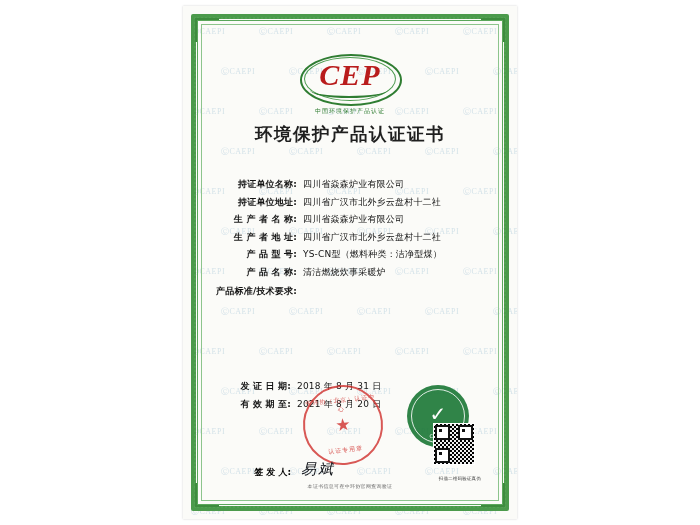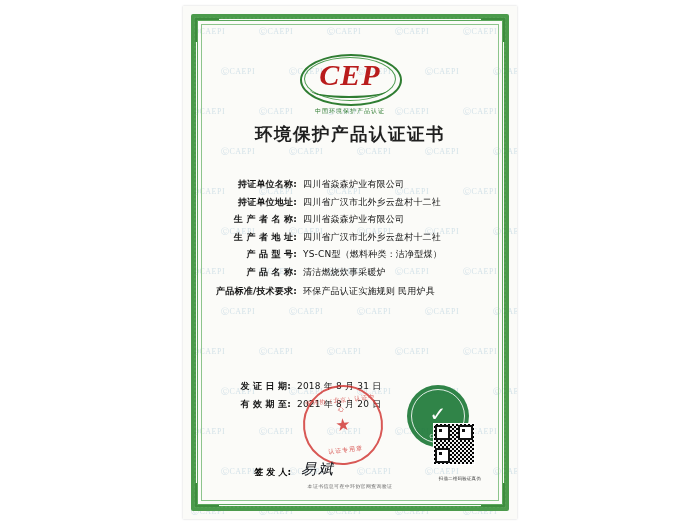--- a/index.html
+++ b/index.html
@@ -506,21 +506,20 @@
         <div class="row">
           <div class="lbl">产 品 型 号:</div>
           <div class="val">YS-CN型（燃料种类：洁净型煤）</div>
         </div>
         <div class="row tall">
           <div class="lbl">产 品 名 称:</div>
           <div class="val">清洁燃烧炊事采暖炉</div>
         </div>
         <div class="row">
           <div class="lbl">产品标准/技术要求:</div>
-          <div class="val">环保产品认证实施规则 民用炉具</div>
         </div>
 
 
       </div>
 
       <div class="lower">
         <div class="row">
           <div class="lbl">发 证 日 期:</div>
           <div class="val">2018 年 8 月 31 日</div>
         </div>

